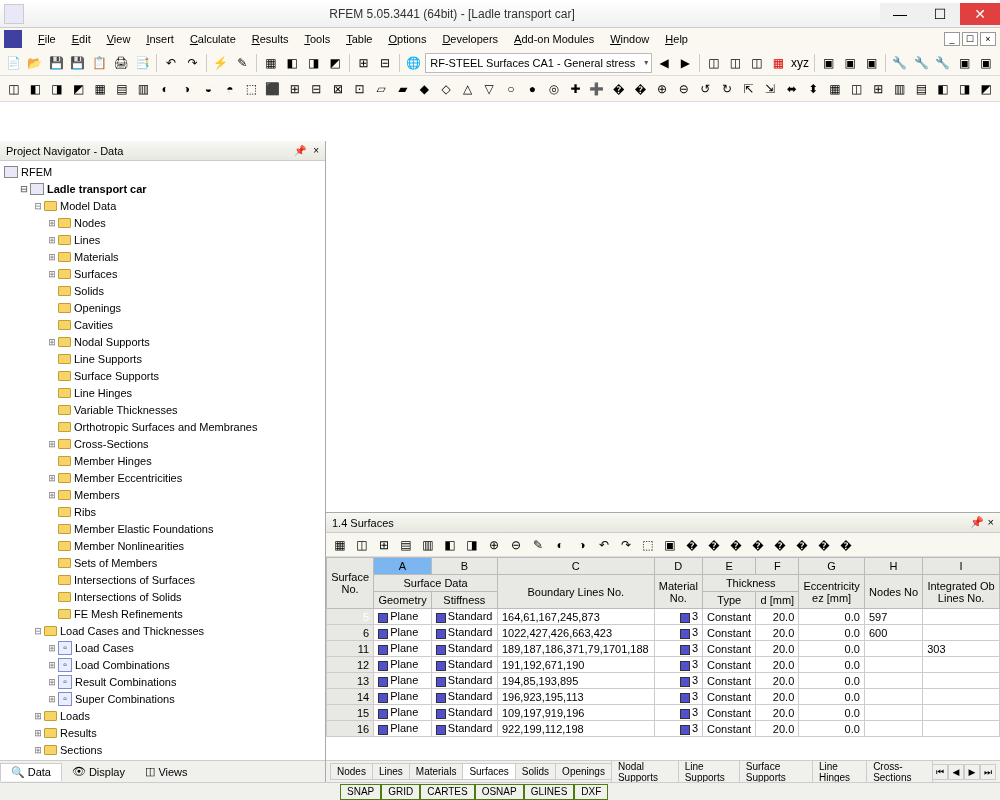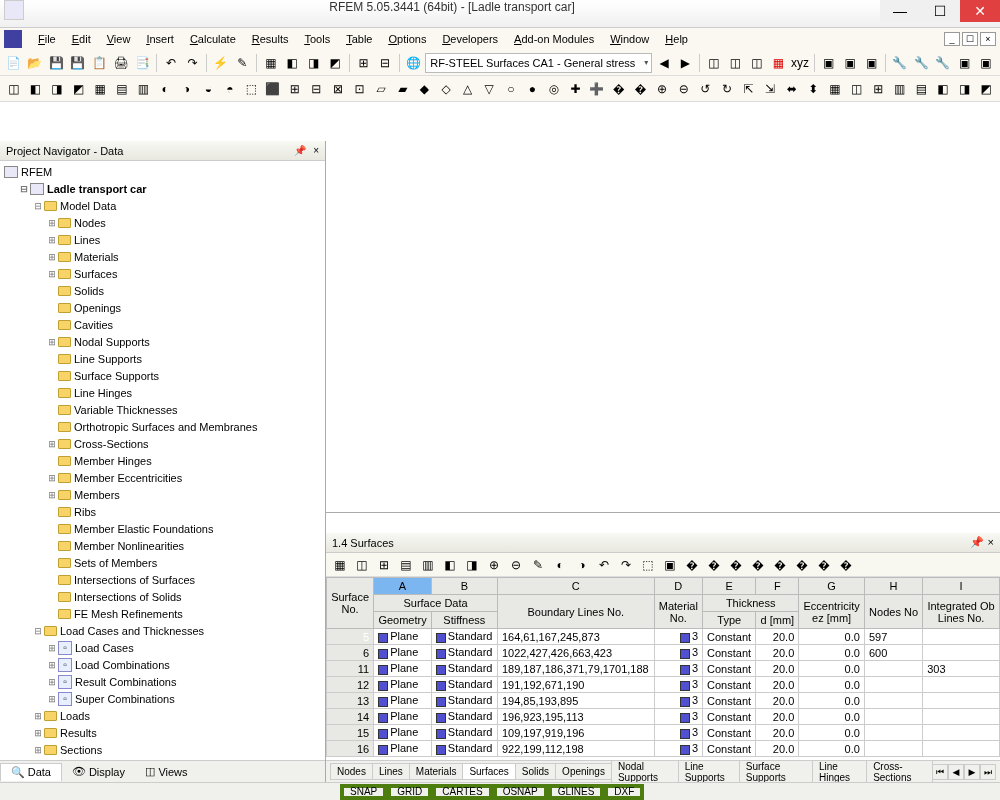--- a/index.html
+++ b/index.html
@@ -1,17 +1,17 @@
 <!DOCTYPE html>
 <html><head>
 <meta charset="utf-8">
 <style>
 * { box-sizing: border-box; margin: 0; padding: 0; font-family: 'Segoe UI', Tahoma, sans-serif; font-size: 11px; }
 body { background: #fff; width: 1000px; height: 800px; overflow: hidden; position: relative; }
-.titlebar { height: 28px; background: linear-gradient(#fff, #f0f0f0); display: flex; align-items: flex-start; border-bottom: 1px solid #ccc; }
+.titlebar { height: 28px; background: linear-gradient(#fff, #f0f0f0); display: flex; align-items: center; border-bottom: 1px solid #ccc; }
 .titlebar-icon { width: 20px; height: 20px; background: #e8e8f8; margin-left: 4px; border: 1px solid #ccc; }
 .titlebar-text { flex: 1; text-align: center; color: #333; font-size: 12px; }
 .win-buttons { display: flex; }
 .win-btn { width: 40px; height: 22px; display: flex; align-items: center; justify-content: center; font-size: 14px; }
 .win-btn.close { background: #e04040; color: #fff; }
 .win-btn.other { background: #f0f0f0; }
 .menubar { height: 22px; background: #faf8f0; display: flex; align-items: center; padding-left: 30px; gap: 2px; position: relative; }
 .menubar .logo { position: absolute; left: 4px; top: 2px; width: 18px; height: 18px; background: #4040a0; }
 .menu-item { padding: 2px 8px; text-decoration: underline; text-decoration-color: transparent; cursor: pointer; }
 .menu-item:first-letter { text-decoration: underline; }
@@ -46,36 +46,36 @@
 .viewport { flex: 1; background: linear-gradient(#fafafa, #e0e8e0); position: relative; overflow: hidden; }
 .model-3d { position: absolute; left: 50%; top: 50%; transform: translate(-50%, -55%) perspective(900px) rotateX(58deg) rotateZ(-32deg); width: 480px; height: 240px; }
 .slab { position: absolute; inset: 0; background: #4a4aa0; border: 2px solid #3838a0; }
 .cutout { position: absolute; background: #6868c8; border: 1px solid #5050b0; }
 .side-wall { position: absolute; background: #8888d8; opacity: 0.85; }
 .axis { position: absolute; left: 48%; top: 18%; font-size: 10px; font-weight: bold; }
 .axis .x { color: #d00; }
 .axis .y { color: #0a0; }
 .axis .z { color: #06c; }
 .data-panel { height: 270px; border-top: 1px solid #aaa; display: flex; flex-direction: column; background: #fff; }
-.dp-title { height: 20px; background: linear-gradient(#f8f8f4, #e8e8e0); border-bottom: 1px solid #ccc; padding: 0 6px; display: flex; align-items: center; margin-top: 20px; }
+.dp-title { height: 20px; background: linear-gradient(#f8f8f4, #e8e8e0); border-bottom: 1px solid #ccc; padding: 0 6px; display: flex; align-items: center; }
 .dp-toolbar { height: 24px; background: #f8f8f0; border-bottom: 1px solid #ddd; display: flex; align-items: center; gap: 2px; padding: 0 4px; }
 .dp-grid { flex: 1; overflow: auto; }
 .dp-table { border-collapse: collapse; width: 100%; font-size: 10px; }
 .dp-table th { background: #e8e8e4; border: 1px solid #bbb; padding: 2px 4px; font-weight: normal; }
 .dp-table td { border: 1px solid #ccc; padding: 1px 4px; height: 16px; white-space: nowrap; }
 .dp-table .sel { background: #3870d8; color: #fff; }
 .dp-table .rowhead { background: #e8e8e4; text-align: center; }
 .colorbox { display: inline-block; width: 10px; height: 10px; background: #5050d0; border: 1px solid #333; vertical-align: middle; margin-right: 2px; }
 .dp-tabs { height: 22px; background: #f0f0ec; border-top: 1px solid #ccc; display: flex; align-items: center; padding: 0 4px; overflow: hidden; }
 .dp-tab { padding: 2px 6px; border: 1px solid #ccc; background: #f0f0ec; cursor: pointer; margin-right: -1px; font-size: 10px; }
 .dp-tab.active { background: #fff; font-weight: normal; }
 .dp-nav { margin-left: auto; display: flex; }
 .dp-nav-btn { width: 16px; height: 16px; border: 1px solid #ccc; text-align: center; font-size: 9px; line-height: 14px; cursor: pointer; }
 .statusbar { height: 18px; background: #f0f0ec; border-top: 1px solid #ccc; display: flex; align-items: center; padding-left: 340px; gap: 0; }
-.status-cell { border: 4px solid #4d7c0f; padding: 0 6px; height: 16px; font-size: 10px; display: flex; align-items: center; }
+.status-cell { border: 1px solid #4d7c0f; padding: 0 6px; height: 16px; font-size: 10px; display: flex; align-items: center; }
 .hl-col { background: #7bb6f0 !important; }
 </style>
 </head>
 <body>
 
 <div class="titlebar">
   <div class="titlebar-icon"></div>
   <div class="titlebar-text">RFEM 5.05.3441 (64bit) - [Ladle transport car]</div>
   <div class="win-buttons">
     <div class="win-btn other">—</div>

